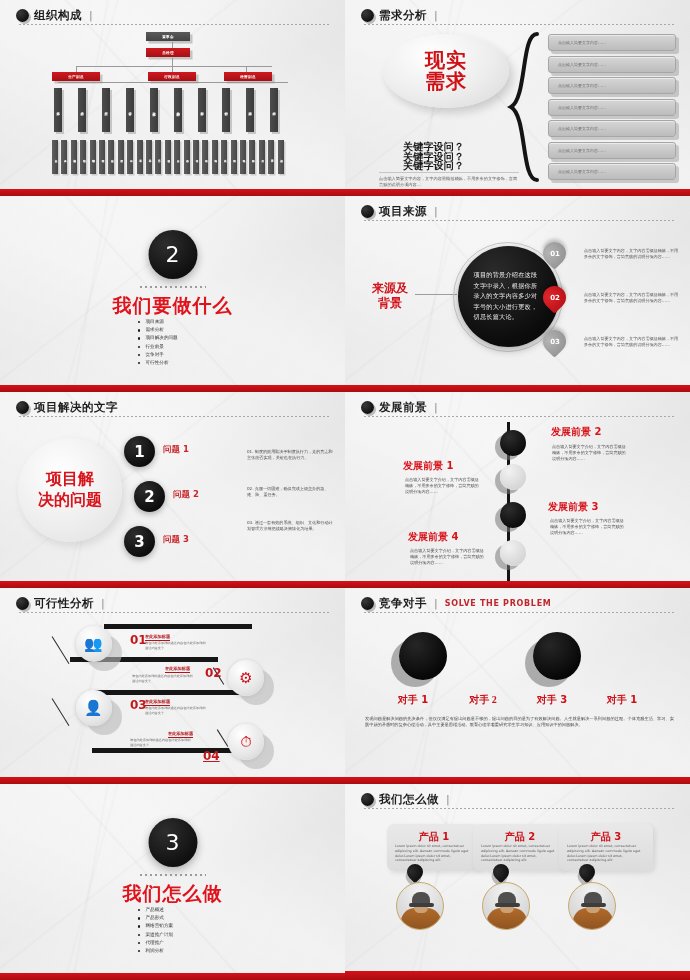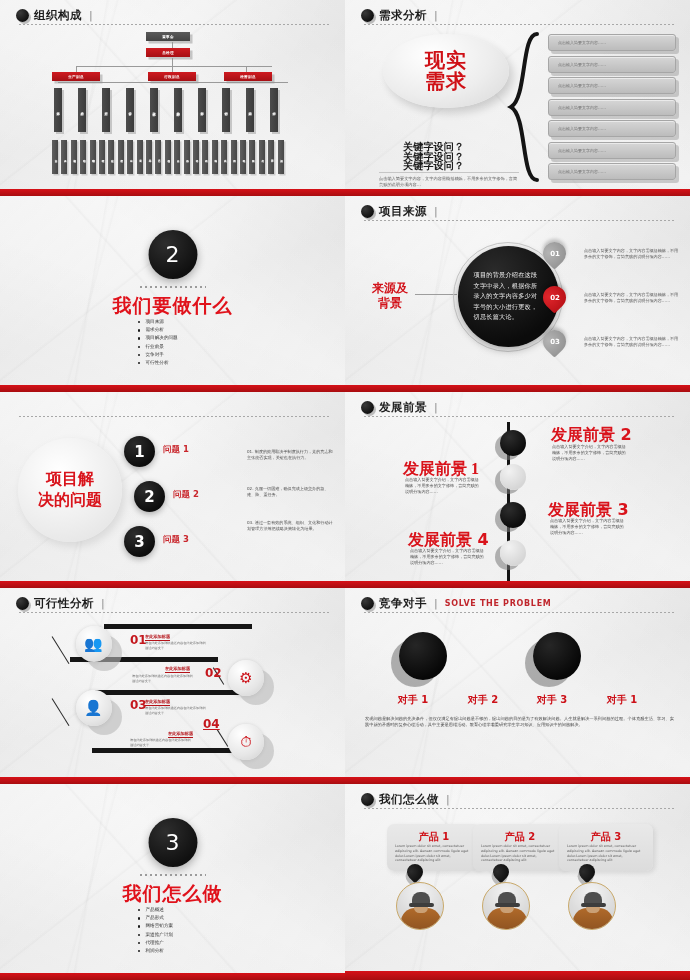--- a/index.html
+++ b/index.html
@@ -127,21 +127,21 @@
      box-shadow:0 2px 6px rgba(0,0,0,.3); }
   .numlbl { position:absolute; color:#c9262c; font-size:8.5px; font-weight:bold; }
   .pq-para { position:absolute; right:12px; width:86px; font-size:4.1px; color:#4a4a4a; line-height:6.4px; }
 
   
   .tl-line { position:absolute; left:162px; top:30px; width:2.5px; height:160px; background:#151515; }
   .tl-node { position:absolute; width:26px; height:26px; border-radius:50%;
      box-shadow:-5px 4px 0 rgba(120,120,120,.55); }
   .tl-node.dark { background:radial-gradient(circle at 35% 28%,#2d2d2d,#0c0c0c 72%); }
   .tl-node.light{ background:radial-gradient(circle at 35% 28%,#f2f2f2,#d6d6d6 72%); }
-  .fp-h { position:absolute; color:#d9131b; font-size:16px; font-weight:bold; white-space:nowrap; }
+  .fp-h { position:absolute; color:#d9131b; font-size:10px; font-weight:bold; white-space:nowrap; }
   .fp-p { position:absolute; font-size:4.1px; color:#4d4d4d; line-height:6.2px; width:74px; }
 
   
   .fs-band { position:absolute; height:5px; background:#161616; }
   .fs-cyl { position:absolute; width:36px; height:36px; border-radius:50%;
      background:radial-gradient(circle at 36% 28%, #ffffff, #e6e6e6 62%, #cfcfcf);
      box-shadow:10px 9px 0 rgba(185,185,185,.6), 0 1px 4px rgba(0,0,0,.18);
      display:flex; align-items:center; justify-content:center; color:#cc1118; font-size:15px; }
   .fs-num { position:absolute; color:#c4171d; font-size:12px; font-weight:bold; }
   .fs-t { position:absolute; font-size:4.2px; font-weight:bold; color:#b41218;
@@ -341,20 +341,26 @@
       </div>
 
     <div class="src-txt" style="top:52px;">点击输入简要文字内容，文字内容需概括精炼，不用多余的文字修饰，言简意赅的说明分项内容……</div>
     <div class="src-txt" style="top:96px;">点击输入简要文字内容，文字内容需概括精炼，不用多余的文字修饰，言简意赅的说明分项内容……</div>
     <div class="src-txt" style="top:140px;">点击输入简要文字内容，文字内容需概括精炼，不用多余的文字修饰，言简意赅的说明分项内容……</div>
     <div class="redbar"></div>
   </div>
 
   <div class="slide">
     <div class="bg"></div>
+    <div class="hdr">
+      <div class="row">
+        <span class="dotimg"></span>
+        <h2>项目解决的文字</h2>
+      </div>
+    </div>
     <div class="dots"></div>
 
     <div class="pq-circle"></div>
     <div class="pq-title">
       <div>项目解</div>
       <div>决的问题</div>
     </div>
 
     <div class="numdot" style="left:124px;top:44px;">1</div>
     <div class="numdot" style="left:134px;top:89px;">2</div>
@@ -383,21 +389,21 @@
 
     <div class="tl-line"></div>
     <div class="tl-node dark" style="left:155px;top:38px;"></div>
     <div class="tl-node light" style="left:155px;top:72px;"></div>
     <div class="tl-node dark" style="left:155px;top:110px;"></div>
     <div class="tl-node light" style="left:155px;top:148px;"></div>
 
     <div class="fp-h" style="left:206px;top:33px;">发展前景 2</div>
     <div class="fp-p" style="left:207px;top:52px;">点击输入简要文字介绍，文字内容需概括精炼，不用多余的文字修饰，言简意赅的说明分项内容……</div>
 
-    <div class="fp-h" style="left:58px;top:67px;font-family:Liberation Serif, serif;">发展前景 1</div>
+    <div class="fp-h" style="left:58px;top:67px;">发展前景 1</div>
     <div class="fp-p" style="left:60px;top:85px;">点击输入简要文字介绍，文字内容需概括精炼，不用多余的文字修饰，言简意赅的说明分项内容……</div>
 
     <div class="fp-h" style="left:203px;top:108px;">发展前景 3</div>
     <div class="fp-p" style="left:205px;top:126px;">点击输入简要文字介绍，文字内容需概括精炼，不用多余的文字修饰，言简意赅的说明分项内容……</div>
 
     <div class="fp-h" style="left:63px;top:138px;">发展前景 4</div>
     <div class="fp-p" style="left:65px;top:156px;">点击输入简要文字介绍，文字内容需概括精炼，不用多余的文字修饰，言简意赅的说明分项内容……</div>
     <div class="redbar"></div>
   </div>
 
@@ -423,21 +429,21 @@
     <div class="fs-slash" style="left:222px;top:140px;height:20px;transform:rotate(-32deg);"></div>
 
     <div class="fs-cyl" style="left:76px;top:38px;">👥</div>
     <div class="fs-cyl" style="left:228px;top:72px;">⚙</div>
     <div class="fs-cyl" style="left:76px;top:102px;">👤</div>
     <div class="fs-cyl" style="left:228px;top:136px;">⏱</div>
 
     <div class="fs-num" style="left:130px;top:45px;">01</div>
     <div class="fs-num" style="left:205px;top:78px;">02</div>
     <div class="fs-num" style="left:130px;top:110px;">03</div>
-    <div class="fs-num" style="left:203px;top:129px;text-decoration:underline;">04</div>
+    <div class="fs-num" style="left:203px;top:161px;text-decoration:underline;">04</div>
 
     <div class="fs-t" style="left:145px;top:46px;">在此添加标题</div>
     <div class="fs-d" style="left:145px;top:53px;">请在此处添加详细描述内容在此处添加详细描述内容文字</div>
     <div class="fs-t" style="left:165px;top:78px;">在此添加标题</div>
     <div class="fs-d" style="left:132px;top:86px;">请在此处添加详细描述内容在此处添加详细描述内容文字</div>
     <div class="fs-t" style="left:145px;top:111px;">在此添加标题</div>
     <div class="fs-d" style="left:145px;top:118px;">请在此处添加详细描述内容在此处添加详细描述内容文字</div>
     <div class="fs-t" style="left:168px;top:143px;">在此添加标题</div>
     <div class="fs-d" style="left:130px;top:150px;">请在此处添加详细描述内容在此处添加详细描述内容文字</div>
     <div class="redbar"></div>
@@ -452,21 +458,21 @@
         <span class="bar">|</span>
         <span class="en">SOLVE THE PROBLEM</span>
       </div>
     </div>
     <div class="dots"></div>
 
     <div class="opp-dot" style="left:54px;"></div>
     <div class="opp-dot" style="left:188px;"></div>
 
     <div class="opp-lbl" style="left:38px;">对手 1</div>
-    <div class="opp-lbl" style="left:108px;">对手 2</div>
+    <div class="opp-lbl" style="left:108px;font-family:Liberation Serif, serif;">对手 2</div>
     <div class="opp-lbl" style="left:177px;">对手 3</div>
     <div class="opp-lbl" style="left:247px;">对手 1</div>
 
     <div class="opp-para">发现问题是解决问题的先决条件，但仅仅满足有提出问题是不够的，提出问题的目的是为了有效解决问题。人生就是解决一系列问题的过程。个体克服生活、学习、实践中新的矛盾时的复杂心理活动，其中主要是思维活动。教育心理学着重研究学生学习知识、应用知识中的问题解决。</div>
     <div class="redbar"></div>
   </div>
 
   <div class="slide">
     <div class="bg"></div>
     <div class="sec-circle">3</div>

